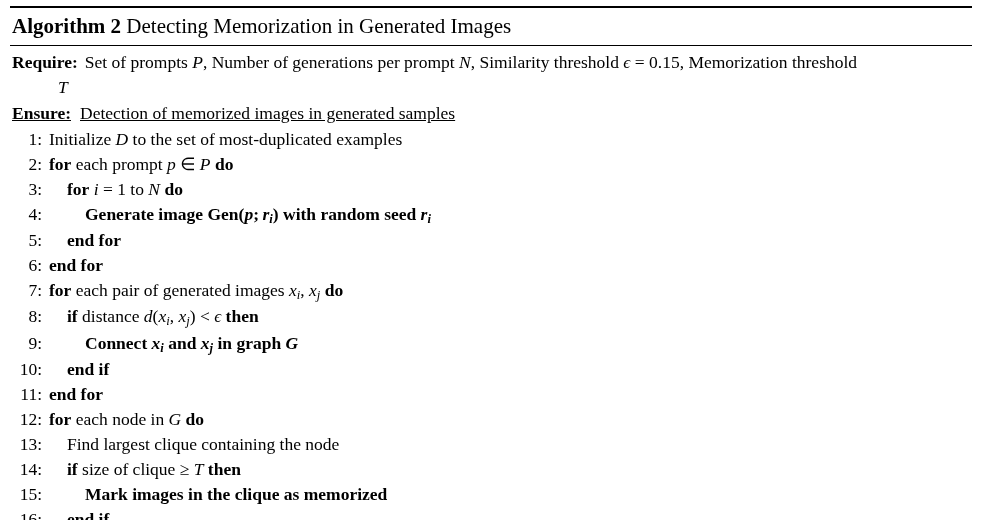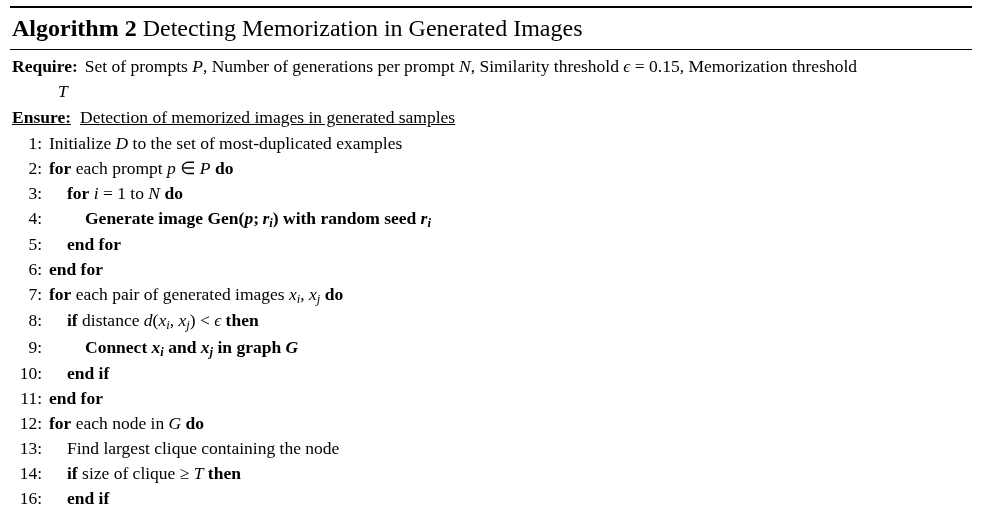--- a/index.html
+++ b/index.html
@@ -21,21 +21,21 @@
     position: relative;
   }
   .rule-top {
     border-top: 2px solid #000;
     margin-top: 6px;
   }
   .rule-mid {
     border-top: 1.2px solid #000;
   }
   .caption {
-    font-size: 24px;
+    font-size: 21px;
     line-height: 1.35;
     padding: 4px 2px 5px 2px;
   }
   .caption .bold {
     font-weight: bold;
   }
   .body-block {
     padding: 5px 2px 2px 2px;
     font-size: 17.5px;
     line-height: 1.37;
@@ -201,20 +201,24 @@
       <li>
         <span class="num">13:</span>
         <span class="txt ind1">Find largest clique containing the node</span>
       </li>
 
       <li>
         <span class="num">14:</span>
         <span class="txt ind1"><b>if</b> size of clique ≥ <i>T</i> <b>then</b></span>
       </li>
 
+      <li>
+        <span class="num">15:</span>
+        <span class="txt ind2">Mark images in the clique as memorized</span>
+      </li>
 
       <li>
         <span class="num">16:</span>
         <span class="txt ind1"><b>end if</b></span>
       </li>
 
     </ol>
   </div>
 
 </div>

